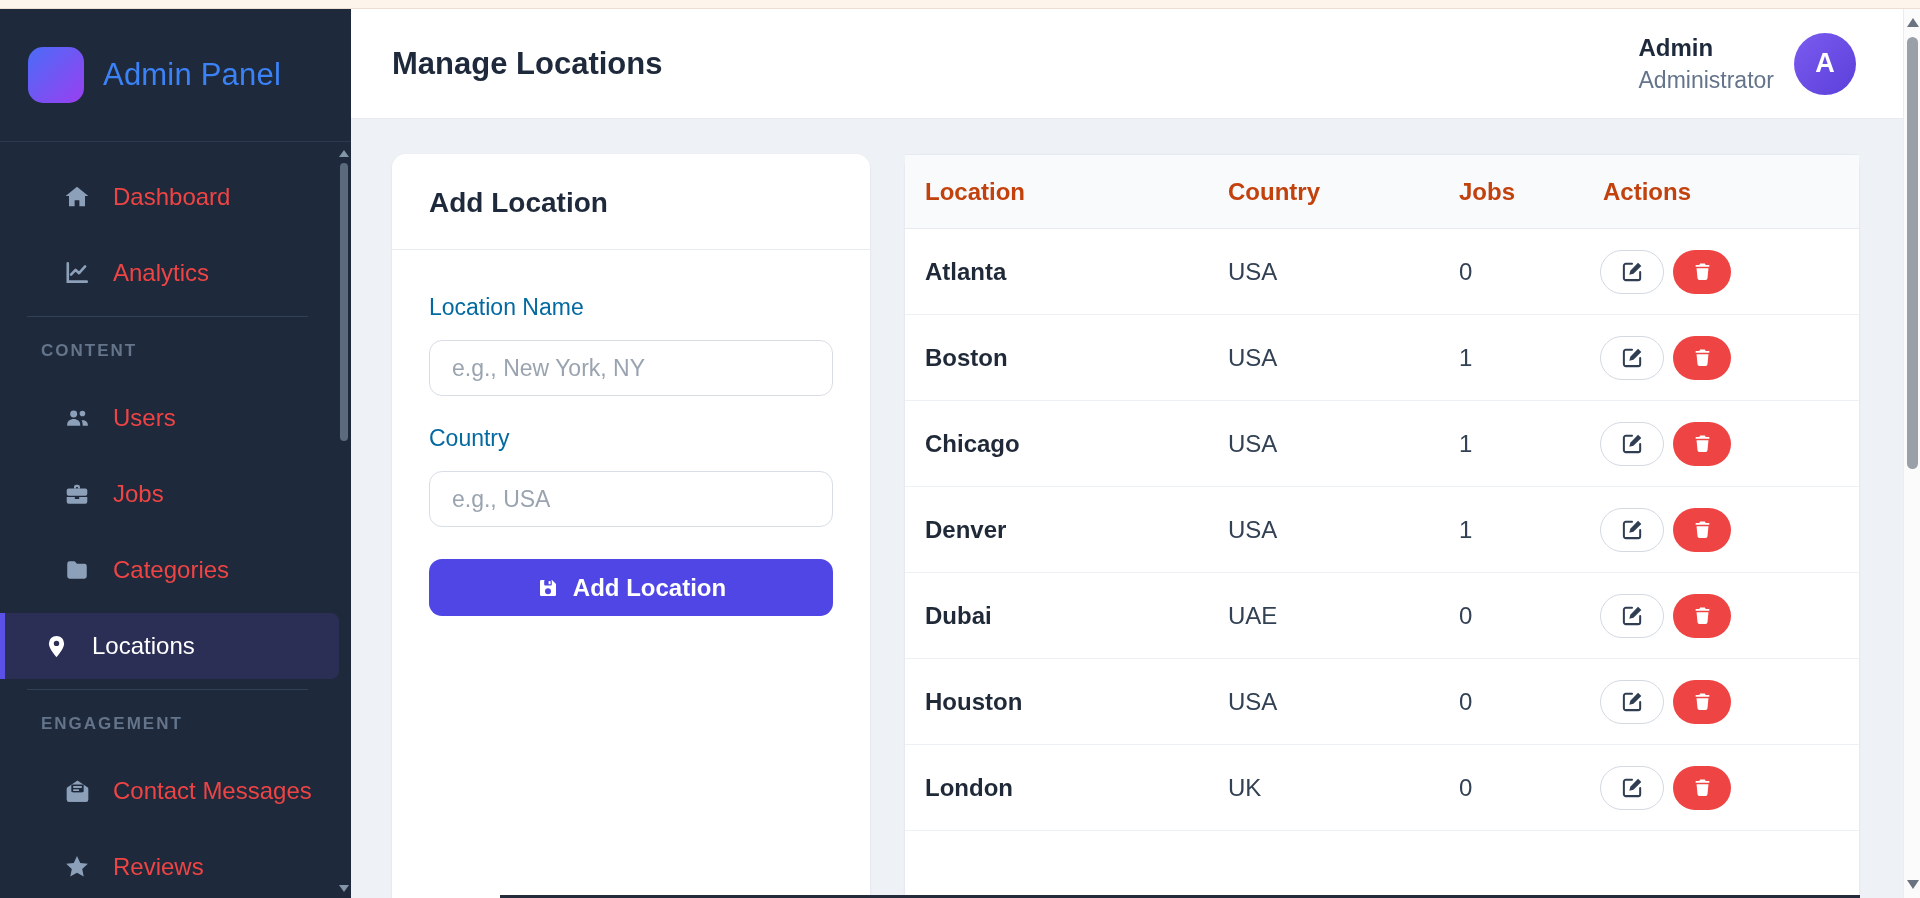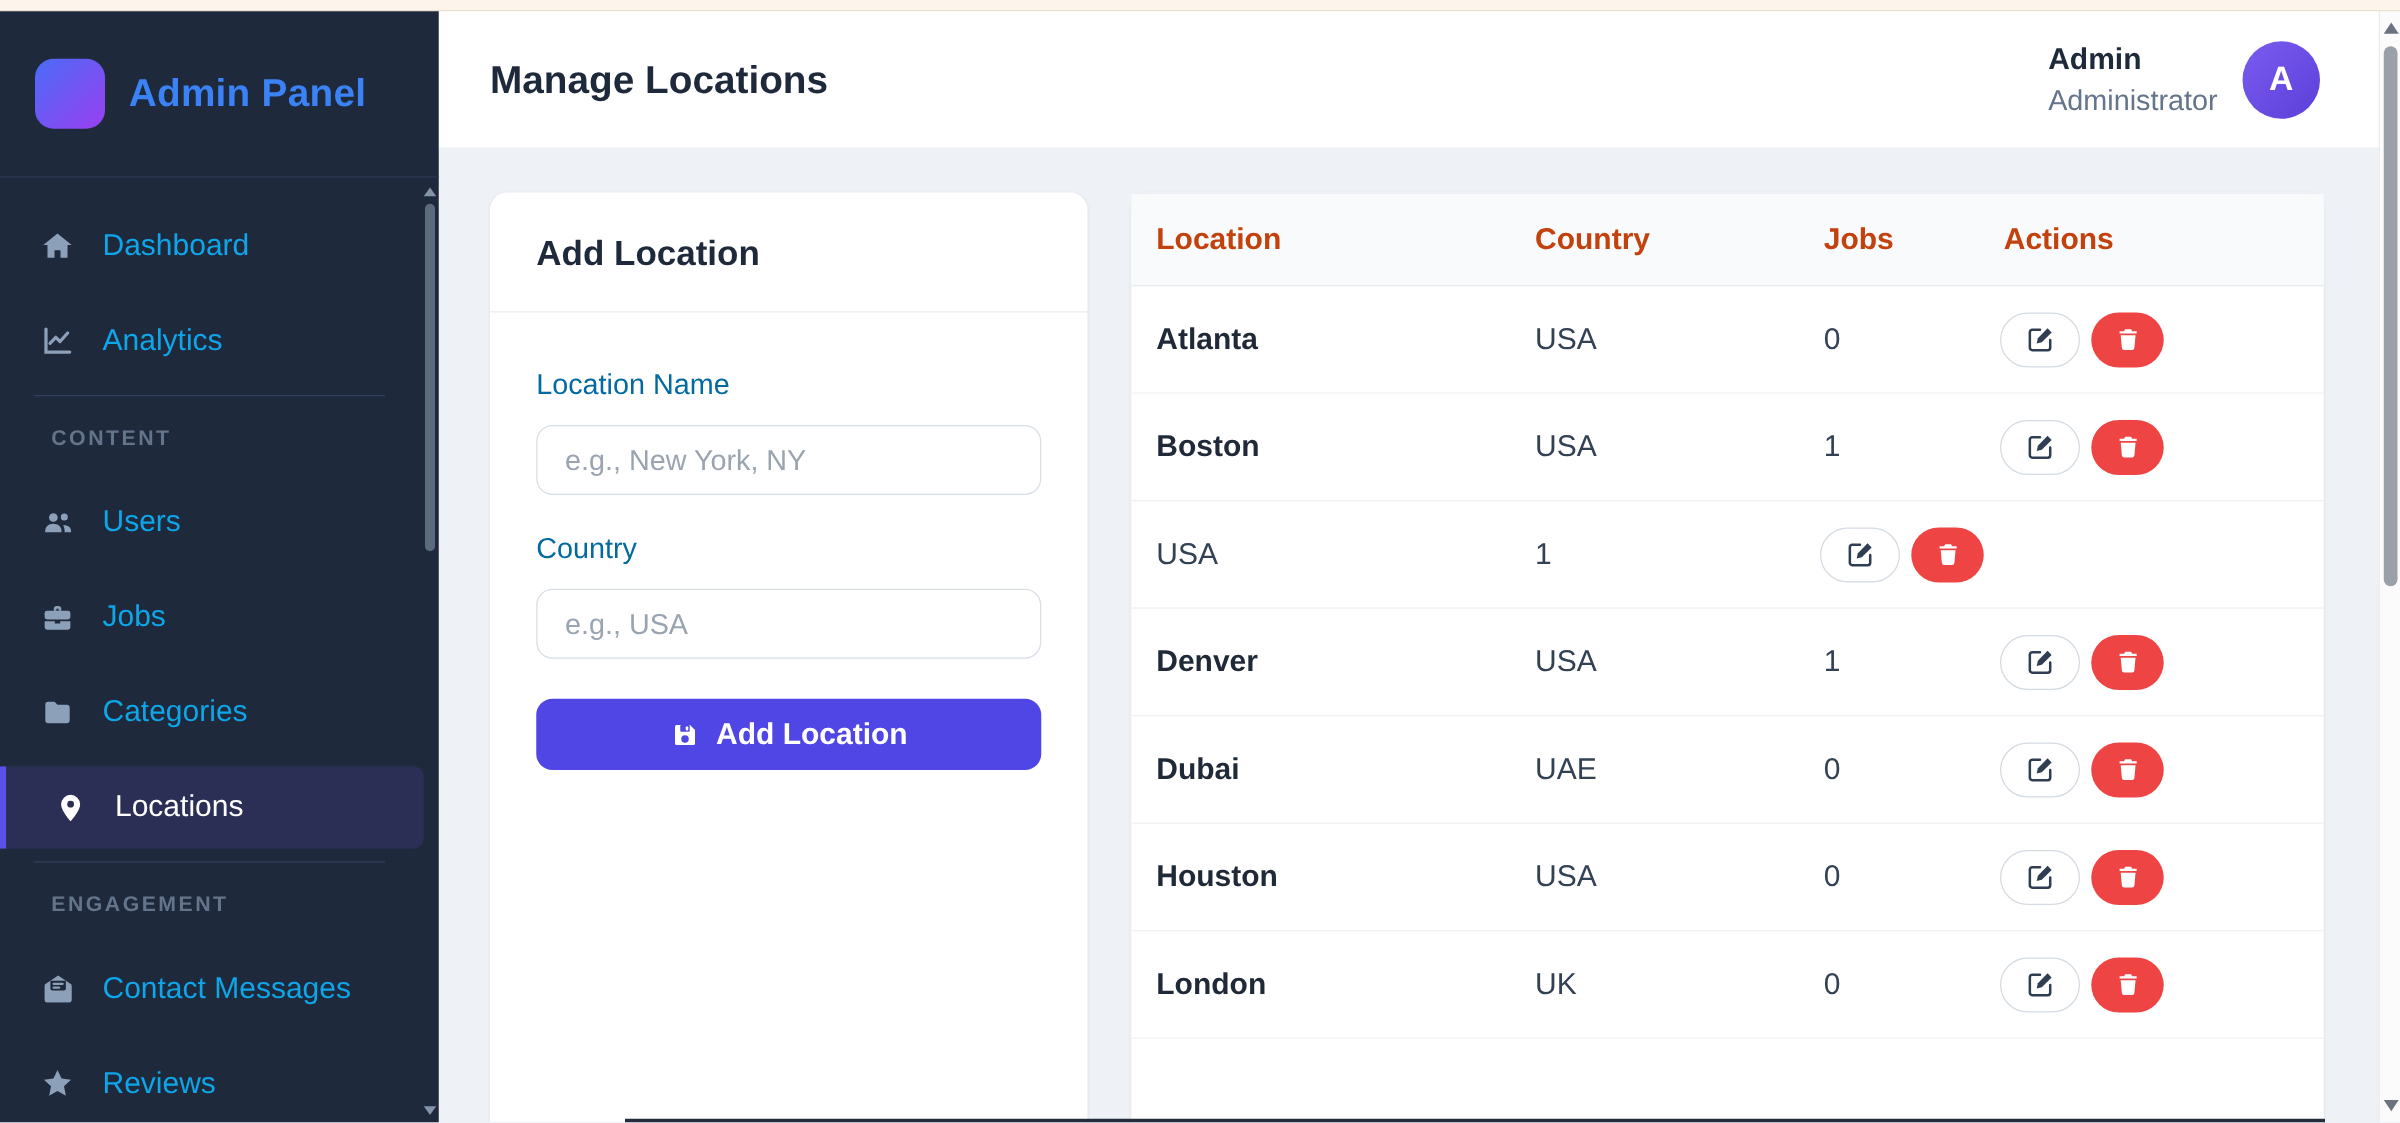--- a/index.html
+++ b/index.html
@@ -5,24 +5,24 @@
   * { margin:0; padding:0; box-sizing:border-box; }
   html,body { width:1920px; height:898px; overflow:hidden; font-family:"Liberation Sans", sans-serif; background:#eef2f7; }
 
   .top-strip { height:9px; width:100%; background:#fdf5ec; border-bottom:1px solid #ecdfd2; }
   .app { display:flex; height:889px; position:relative; }
 
   
   .sidebar { width:351px; flex-shrink:0; background:#1e293b; position:relative; color:#94a3b8; }
   .logo-block { height:133px; display:flex; align-items:center; padding-left:28px; border-bottom:1px solid #2b3850; }
   .logo-square { width:56px; height:56px; border-radius:15px; background:linear-gradient(135deg,#4a6cf7 0%,#9a3ff0 100%); flex-shrink:0; }
-  .brand-text { margin-left:19px; font-size:31px; font-weight:bold; color:#3b82f6; letter-spacing:.2px; }
+  .brand-text { margin-left:19px; font-size:31px; font-weight:normal; color:#3b82f6; letter-spacing:.2px; }
 
   .nav { padding-top:22px; }
-  .nav-item { display:flex; align-items:center; height:66px; padding-left:26px; margin:0 12px 10px 0; font-size:24px; color:#0ea5e9; cursor:pointer; border-left:5px solid transparent; border-radius:0 8px 8px 0; }
+  .nav-item { display:flex; align-items:center; height:66px; padding-left:57px; margin:0 12px 10px 0; font-size:24px; color:#ef4444; cursor:pointer; border-left:5px solid transparent; border-radius:0 8px 8px 0; }
   .nav-item .icon { width:30px; margin-right:21px; display:flex; justify-content:center; align-items:center; color:#8da0b9; }
   .nav-item.active { background:#2b2f55; border-left-color:#5b51e8; color:#ffffff; padding-left:36px; }
   .nav-item.active .icon { color:#ffffff; }
   .nav-divider { height:1px; background:#31405a; margin:10px 43px 24px 27px; }
   .nav-label { margin:2px 0 24px 41px; font-size:17px; font-weight:bold; letter-spacing:2px; color:#64748b; }
 
   .side-scroll { position:absolute; top:139px; bottom:4px; right:1px; width:11px; }
   .side-scroll .arrow-up { position:absolute; top:2px; left:0; width:0; height:0; border-left:5px solid transparent; border-right:5px solid transparent; border-bottom:7px solid #8494a8; }
   .side-scroll .thumb { position:absolute; top:15px; left:1px; width:8px; height:278px; border-radius:5px; background:#5c6a7e; }
   .side-scroll .arrow-down { position:absolute; bottom:2px; left:0; width:0; height:0; border-left:5px solid transparent; border-right:5px solid transparent; border-top:7px solid #8494a8; }
@@ -266,20 +266,21 @@
             <button class="btn-delete">
                 <svg width="21" height="21" viewBox="0 0 24 24" fill="currentColor">
                   <path d="M9.3 2.8h5.4l1 1.7h4.1v2.2H4.2V4.5h4.1Z"></path>
                   <path d="M5.2 8.3h13.6l-1.1 11.5a2.1 2.1 0 0 1-2.1 1.9H8.4a2.1 2.1 0 0 1-2.1-1.9Z"></path>
                 </svg>
               </button>
           </div>
         </div>
 
         <div class="trow">
+          <div class="cell city">Chicago</div>
           <div class="cell">USA</div>
           <div class="cell">1</div>
           <div class="actions">
             <button class="btn-edit">
                 <svg width="23" height="23" viewBox="0 0 24 24">
                   <path d="M20 12.5V19a2 2 0 0 1-2 2H5a2 2 0 0 1-2-2V6a2 2 0 0 1 2-2h6.5" fill="none" stroke="currentColor" stroke-width="2.1" stroke-linecap="round"></path>
                   <path d="M17.8 2.8l3.4 3.4L13 14.4l-4.3 1 1-4.3Z" fill="currentColor"></path>
                 </svg>
               </button>
             <button class="btn-delete">

